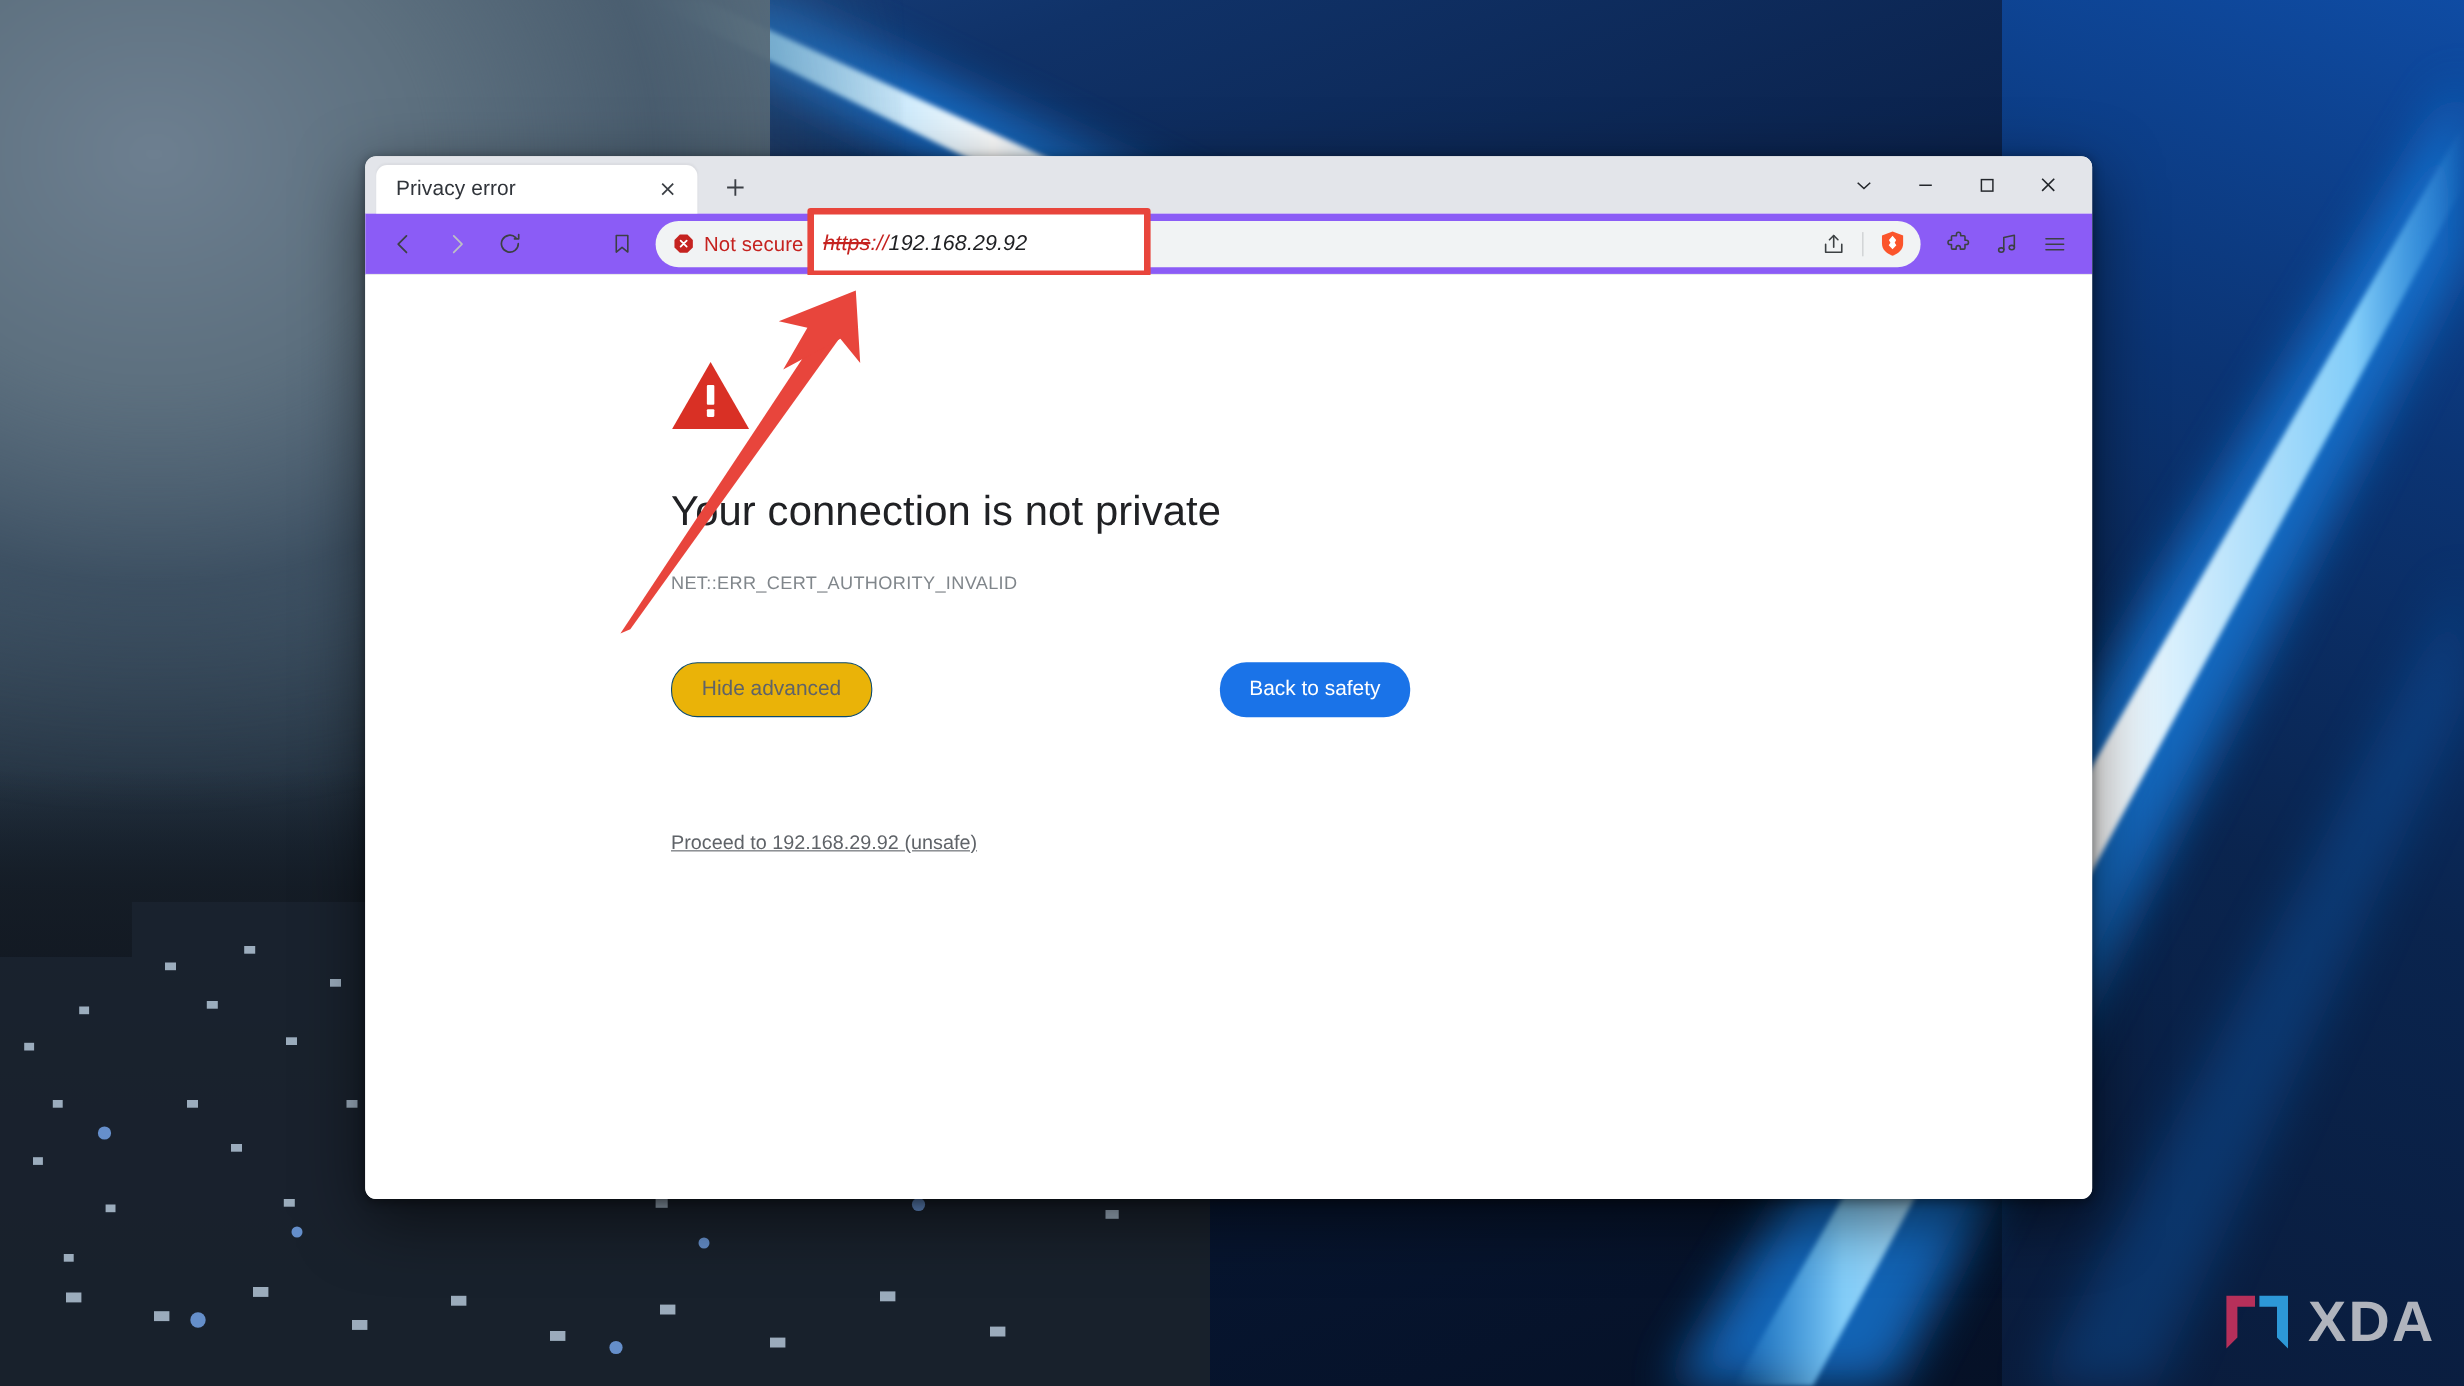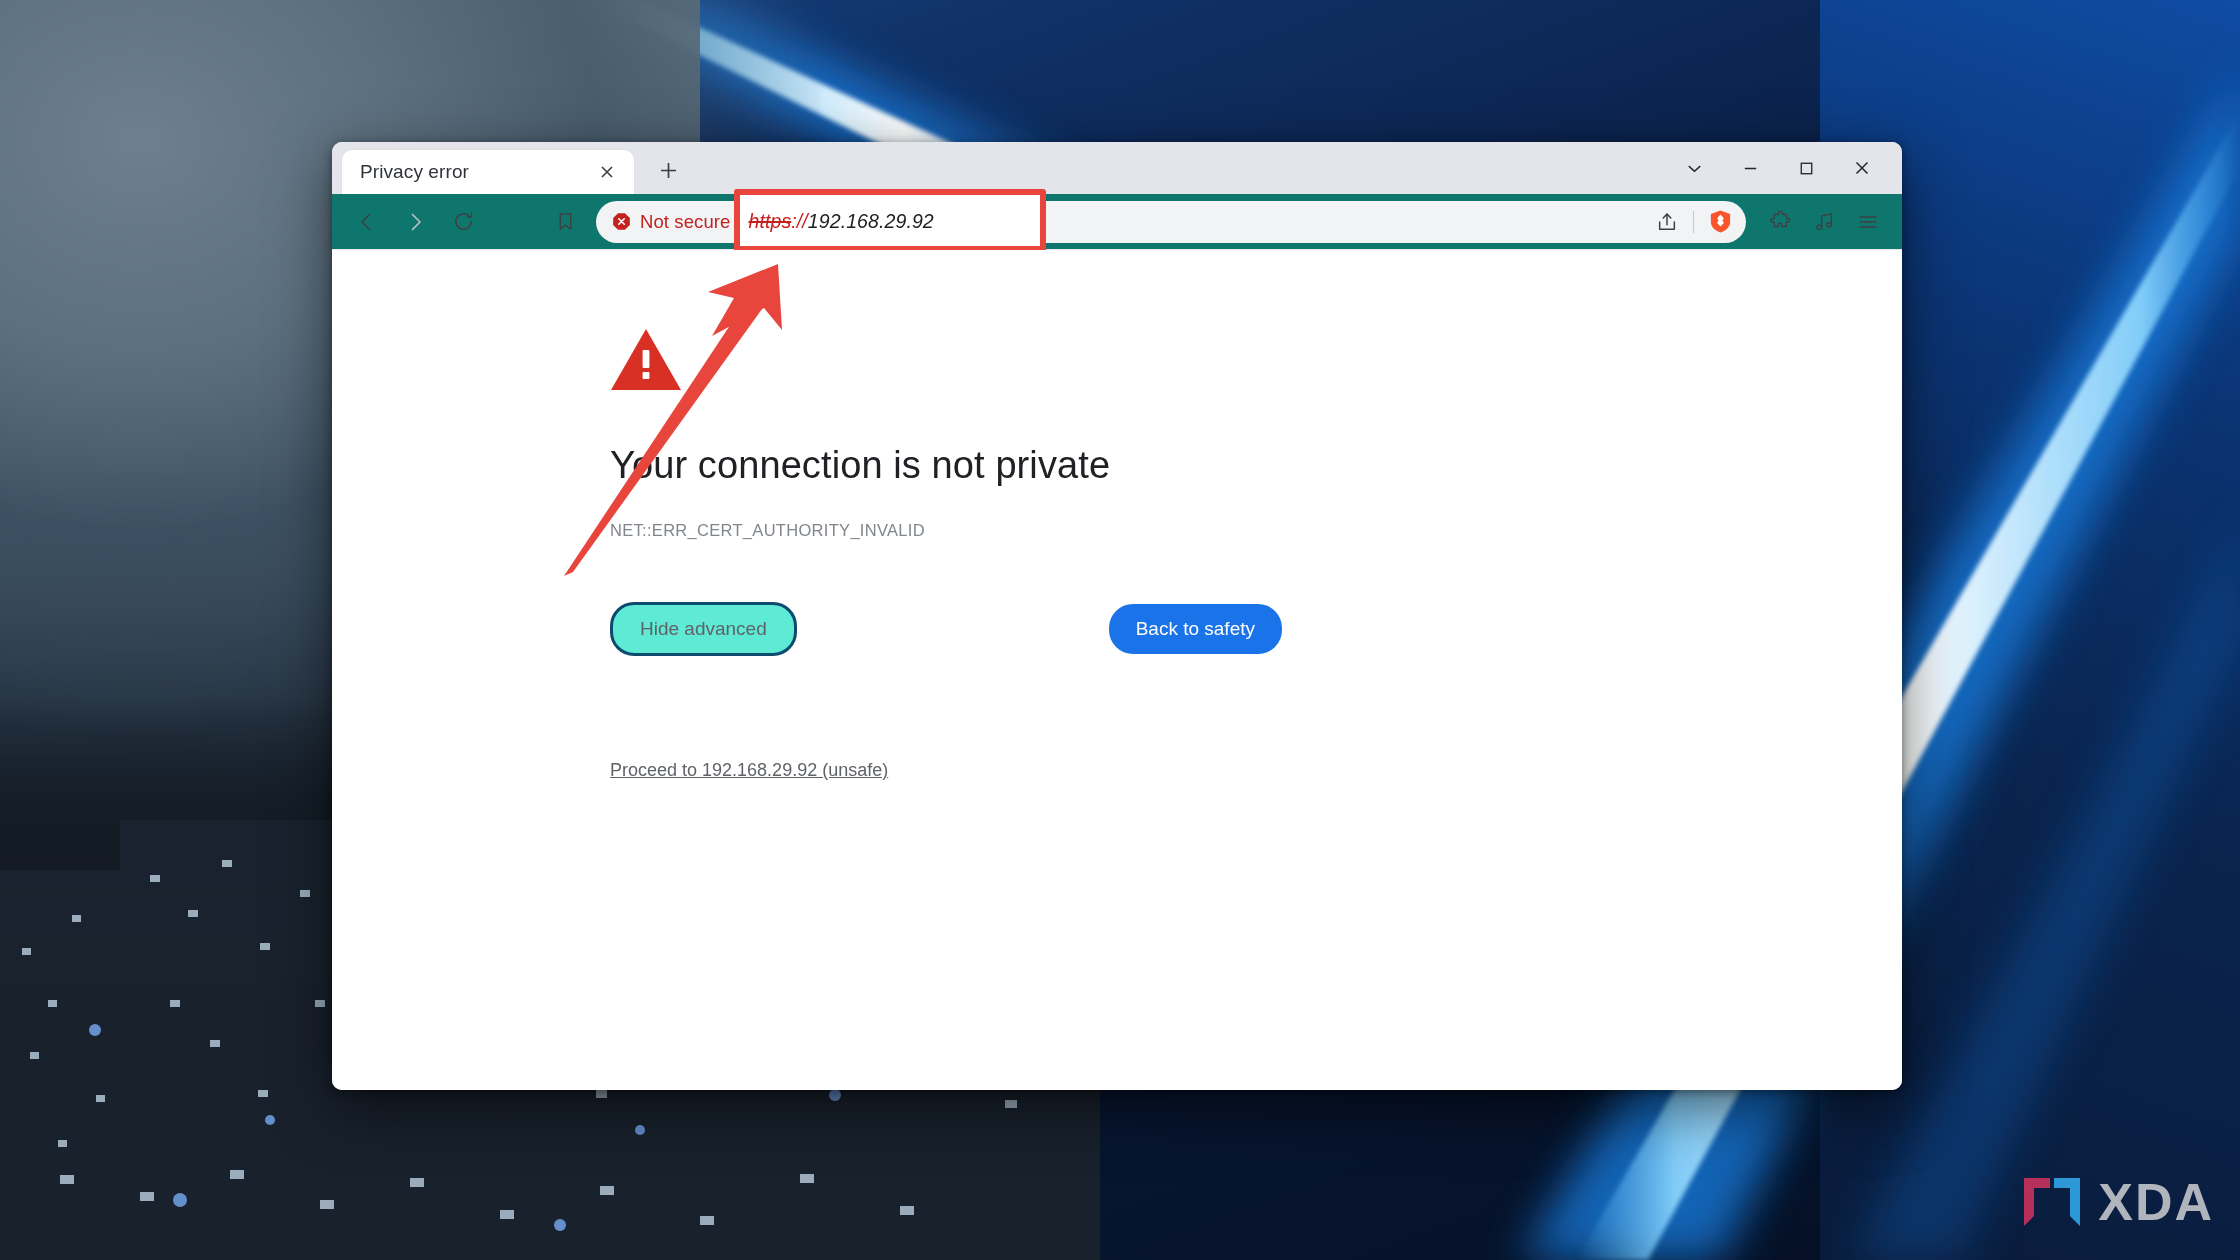--- a/index.html
+++ b/index.html
@@ -99,21 +99,21 @@
   }
   .wc-btn {
     width: 56px; height: 52px;
     display: flex; align-items: center; justify-content: center;
     color: #23262b; cursor: pointer;
   }
 
   
   .toolbar {
     height: 56px;
-    background: #0f766e;
+    background: #8b5cf6;
     display: flex; align-items: center;
     padding: 0 12px 0 14px;
     border-bottom: 1px solid #e8e8ea;
   }
   .nav-btn {
     width: 42px; height: 42px; margin-right: 6px;
     display: flex; align-items: center; justify-content: center;
     border-radius: 50%; cursor: pointer; color: #3c4043;
   }
   .nav-btn.disabled { color: #bdc0c4; }
@@ -216,21 +216,21 @@
   .errcode {
     margin-top: 25px;
     font-size: 16.5px; color: #80868b; letter-spacing: 0.3px;
   }
   .btn-row {
     margin-top: 62px;
     display: flex; align-items: center; justify-content: space-between;
     width: 672px;
   }
   .btn-secondary {
-    background: #5eead4; border: 3px solid #0c4a6e;
+    background: #eab308; border: 1px solid #0c4a6e;
     color: #5f6368; font-size: 19px;
     padding: 13px 27px; border-radius: 24px; cursor: pointer;
     font-family: "Liberation Sans", sans-serif;
   }
   .btn-primary {
     background: #1a73e8; border: none; color: #ffffff;
     font-size: 19px; padding: 14px 27px; border-radius: 24px; cursor: pointer;
     font-family: "Liberation Sans", sans-serif;
   }
   .advanced { margin-top: 52px; width: 700px; }

